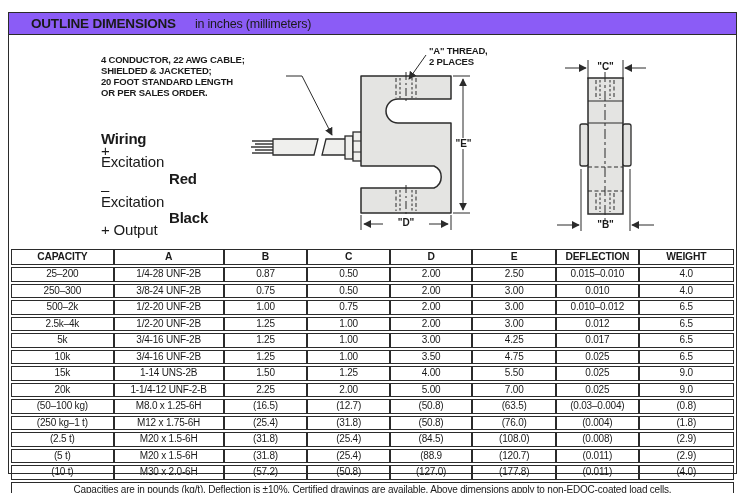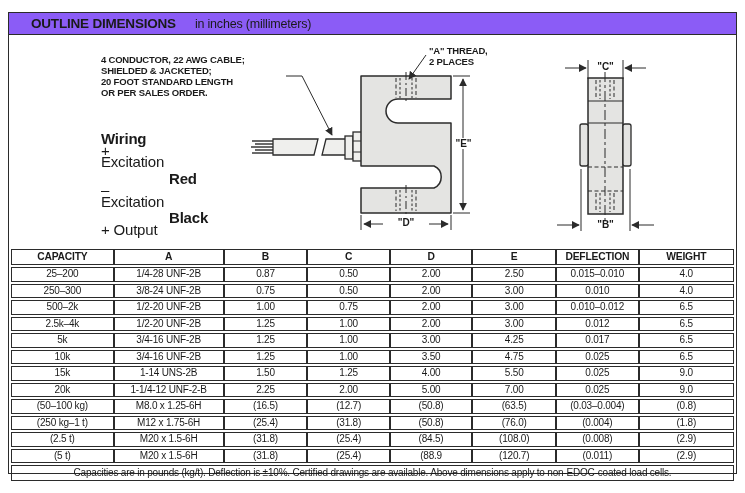--- a/index.html
+++ b/index.html
@@ -307,20 +307,30 @@
         <tr>
           <td>(5 t)</td>
           <td>M20 x 1.5-6H</td>
           <td>(31.8)</td>
           <td>(25.4)</td>
           <td>(88.9</td>
           <td>(120.7)</td>
           <td>(0.011)</td>
           <td>(2.9)</td>
         </tr>
+        <tr>
+          <td>(10 t)</td>
+          <td>M30 x 2.0-6H</td>
+          <td>(57.2)</td>
+          <td>(50.8)</td>
+          <td>(127.0)</td>
+          <td>(177.8)</td>
+          <td>(0.011)</td>
+          <td>(4.0)</td>
+        </tr>
       </tbody>
     <tfoot>
       <tr>
         <td class="foot" colspan="8">Capacities are in pounds (kg/t). Deflection is ±10%. Certified drawings are available. Above dimensions apply to non-EDOC-coated load cells.</td>
       </tr>
     </tfoot>
   </table>
 
 </div>
 

